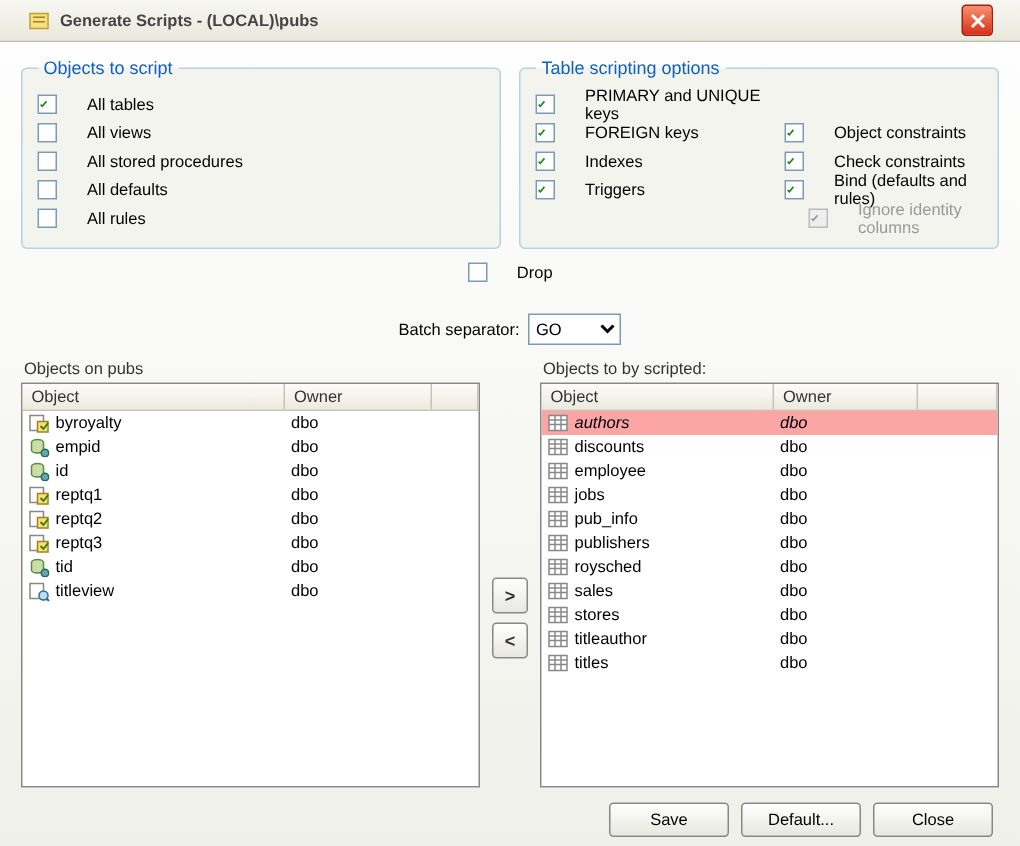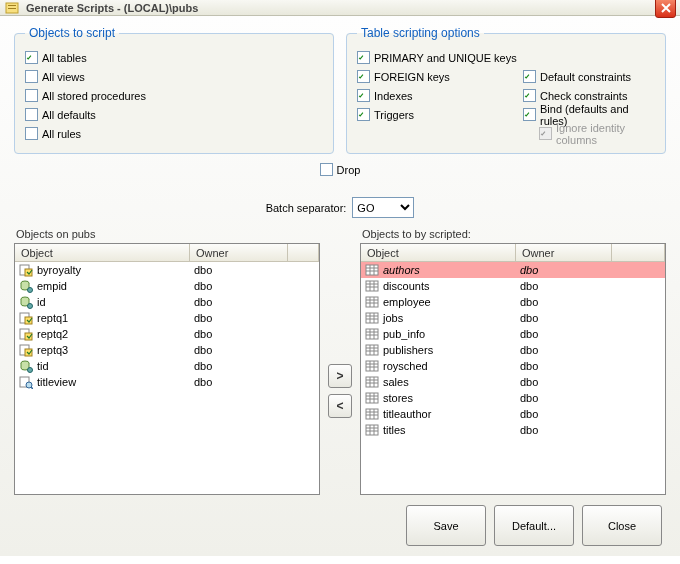--- a/index.html
+++ b/index.html
@@ -6,26 +6,26 @@
   body {
     margin: 0;
     font-family: Tahoma, Arial, sans-serif;
     font-size: 11px;
     background: #fff;
     width: 680px;
     height: 564px;
     overflow: hidden;
   }
   .titlebar {
-    height: 16px;
+    height: 28px;
     background: linear-gradient(to bottom, #f8f8f3, #e8e8dc);
     border-bottom: 1px solid #c0c0b0;
     display: flex;
     align-items: center;
-    padding: 0 4px;
+    padding: 0 18px;
   }
   .titlebar-icon {
     width: 16px; height: 16px;
     margin-right: 6px;
     display: inline-flex; align-items: center; justify-content: center;
   }
   .titlebar-title { font-weight: bold; color: #444; }
   .titlebar-spacer { flex: 1; }
   .close-btn {
     width: 21px; height: 21px;
@@ -54,21 +54,21 @@
   legend {
     color: #1060c0;
     padding: 0 4px;
     font-size: 12px;
   }
   .fs-objects { width: 320px; }
   .fs-table { flex: 1; }
   .check-row {
     display: flex; align-items: center;
     height: 19px;
-    gap: 4px;
+    gap: 20px;
   }
   .chk {
     width: 13px; height: 13px;
     border: 1px solid #7a9ab8;
     background: #fff;
     display: inline-flex; align-items: center; justify-content: center;
     cursor: pointer;
     flex-shrink: 0;
   }
   .chk.checked::after {
@@ -163,21 +163,21 @@
     font-size: 12px;
     font-weight: bold;
     color: #333;
   }
   .footer {
     display: flex; justify-content: flex-end; gap: 8px;
     padding: 10px 4px 0 4px;
   }
   .btn {
     min-width: 80px;
-    height: 41px;
+    height: 23px;
     border: 1px solid #888;
     background: linear-gradient(to bottom, #fefefe, #e8e8e0);
     border-radius: 3px;
     display: flex; align-items: center; justify-content: center;
     cursor: pointer;
     font-family: inherit; font-size: 11px;
     padding: 0 14px;
   }
 </style>
 </head>
@@ -254,21 +254,21 @@
               </svg>
             </span>
             <span class="chk-label">FOREIGN keys</span>
           </div>
         <div class="check-row">
             <span class="chk checked">
               <svg viewBox="0 0 11 11">
                 <polyline points="2,6 4,8 9,2" fill="none" stroke="#1a8a1a" stroke-width="2"></polyline>
               </svg>
             </span>
-            <span class="chk-label">Default constraints</span>
+            <span class="chk-label">Object constraints</span>
           </div>
         <div class="check-row">
             <span class="chk checked">
               <svg viewBox="0 0 11 11">
                 <polyline points="2,6 4,8 9,2" fill="none" stroke="#1a8a1a" stroke-width="2"></polyline>
               </svg>
             </span>
             <span class="chk-label">Indexes</span>
           </div>
         <div class="check-row">

